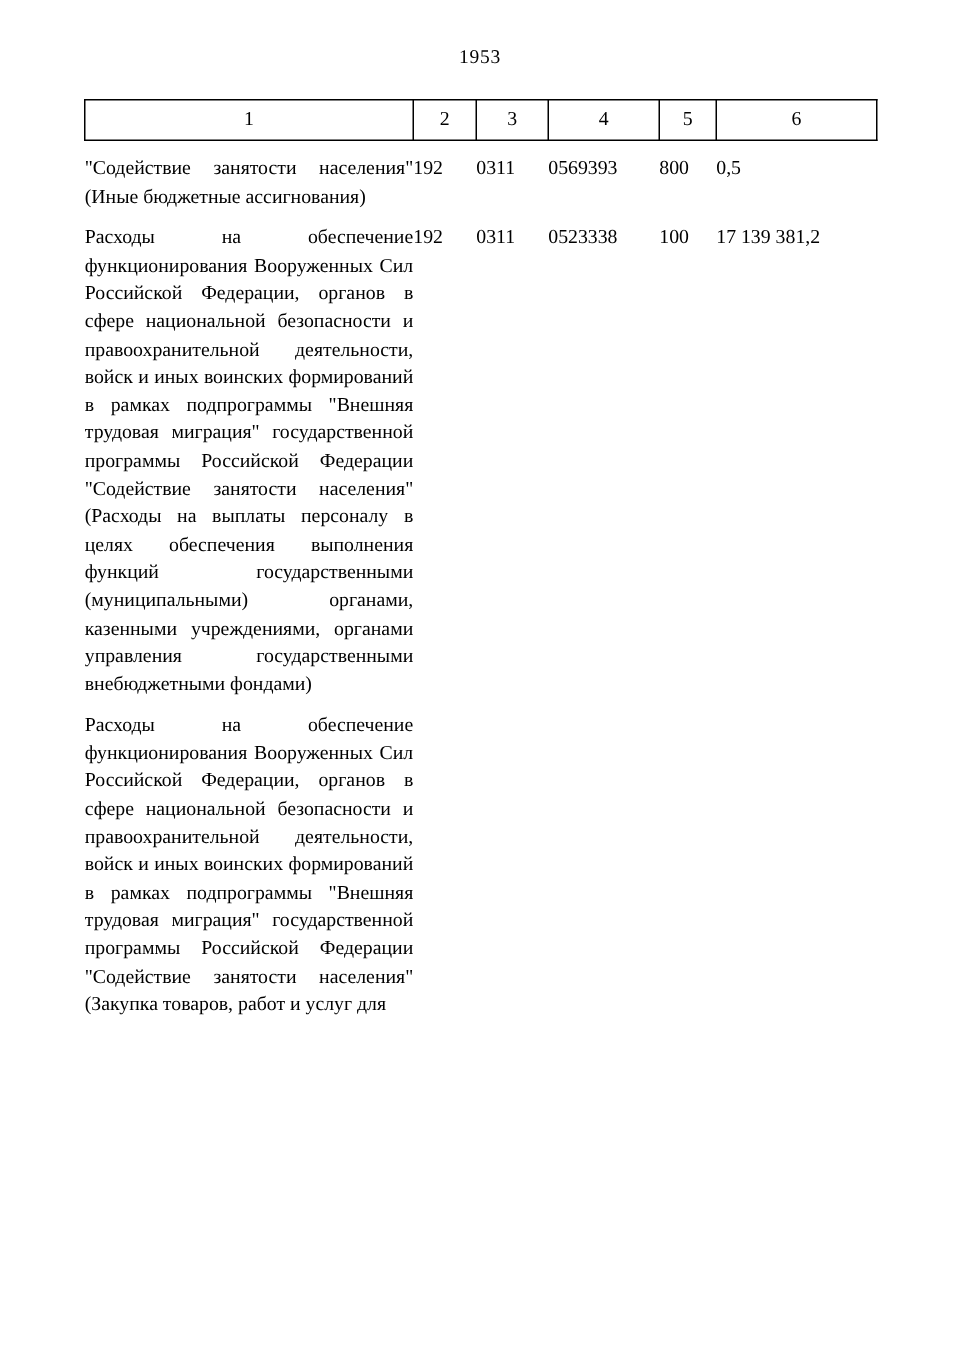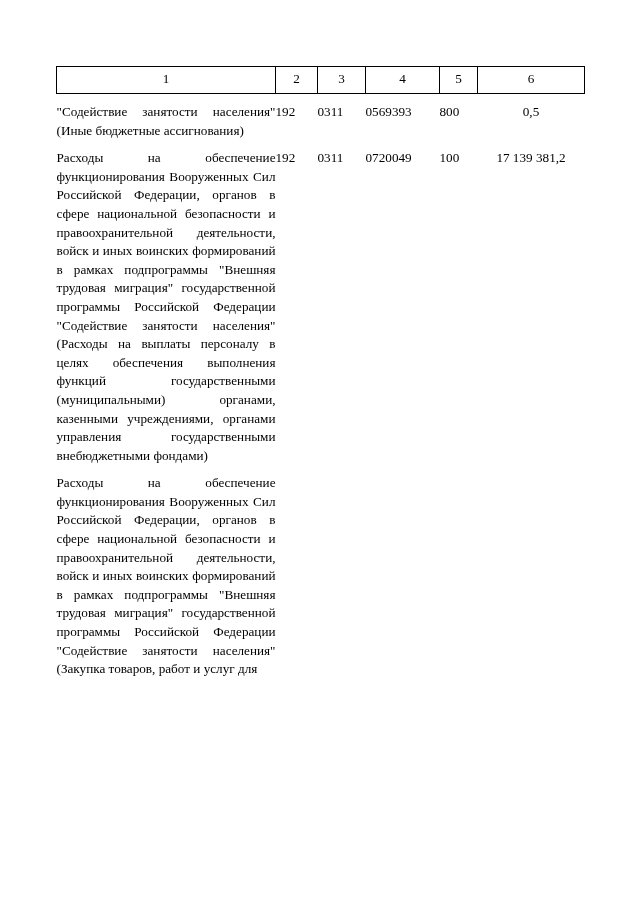--- a/index.html
+++ b/index.html
@@ -72,32 +72,33 @@
     text-align: justify;
     text-align-last: left;
     padding-right: 8px;
     hyphens: none;
   }
   td.num {
     text-align: left;
     white-space: nowrap;
   }
   td.amount {
-    text-align: center;
+    text-align: left;
     white-space: nowrap;
     padding-right: 2px;
   }
   
   .valign-bottom { vertical-align: bottom; }
 </style>
 </head>
 <body>
 
 <div class="page">
 
+  <div class="page-number">1953</div>
 
   <div class="table-wrap">
     <table class="doc-table">
       <colgroup>
         <col class="c1">
           <col class="c2">
           <col class="c3">
           <col class="c4">
           <col class="c5">
           <col class="c6">
@@ -118,21 +119,21 @@
           <td class="num valign-bottom">0311</td>
           <td class="num valign-bottom">0569393</td>
           <td class="num valign-bottom">800</td>
           <td class="amount valign-bottom">0,5</td>
         </tr>
 
         <tr class="data-row">
           <td class="txt">Расходы на обеспечение функционирования Вооруженных Сил Российской Федерации, органов в сфере национальной безопасности и правоохранительной деятельности, войск и иных воинских формирований в рамках подпрограммы "Внешняя трудовая миграция" государственной программы Российской Федерации "Содействие занятости населения" (Расходы на выплаты персоналу в целях обеспечения выполнения функций государственными (муниципальными) органами, казенными учреждениями, органами управления государственными внебюджетными фондами)</td>
           <td class="num valign-bottom">192</td>
           <td class="num valign-bottom">0311</td>
-          <td class="num valign-bottom">0720049</td>
+          <td class="num valign-bottom">0523338</td>
           <td class="num valign-bottom">100</td>
           <td class="amount valign-bottom">17 139 381,2</td>
         </tr>
 
         <tr class="data-row">
           <td class="txt">Расходы на обеспечение функционирования Вооруженных Сил Российской Федерации, органов в сфере национальной безопасности и правоохранительной деятельности, войск и иных воинских формирований в рамках подпрограммы "Внешняя трудовая миграция" государственной программы Российской Федерации "Содействие занятости населения" (Закупка товаров, работ и услуг для</td>
           <td class="num valign-bottom"></td>
           <td class="num valign-bottom"></td>
           <td class="num valign-bottom"></td>
           <td class="num valign-bottom"></td>

